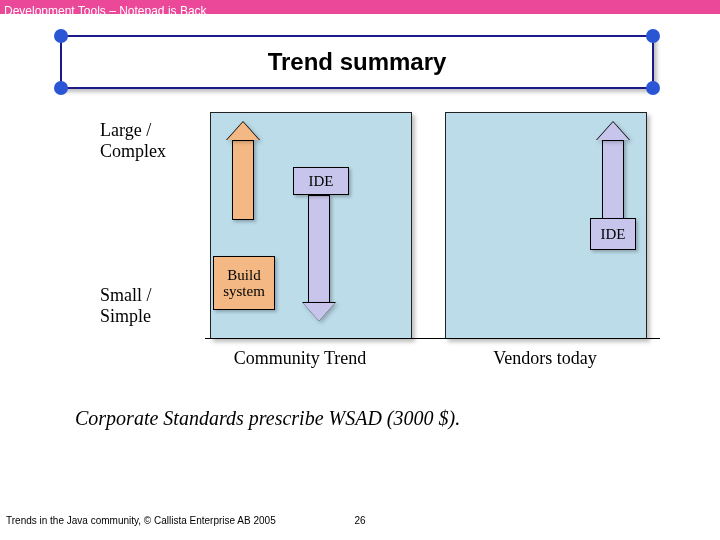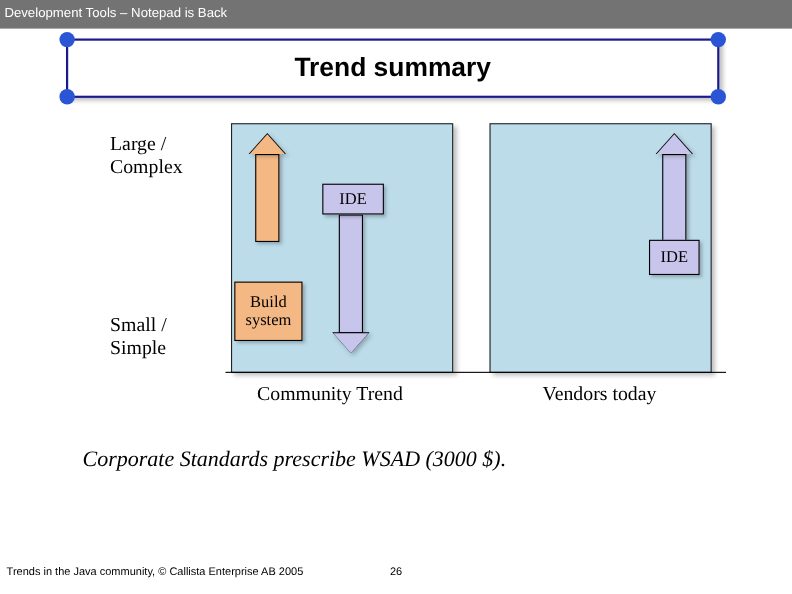--- a/index.html
+++ b/index.html
@@ -9,22 +9,22 @@
     height: 540px;
     background: #ffffff;
     font-family: Georgia, "Times New Roman", serif;
     color: #000;
     position: relative;
     overflow: hidden;
   }
   .header-bar {
     position: absolute;
     top: 0; left: 0; right: 0;
-    height: 26px;
-    background: #737373;
+    height: 14px;
+    background: #ec4899;
     color: #fff;
     font-family: Verdana, Arial, sans-serif;
     font-size: 12px;
     line-height: 22px;
     padding-left: 4px;
   }
   
   .title-box {
     position: absolute;
     top: 35px;

